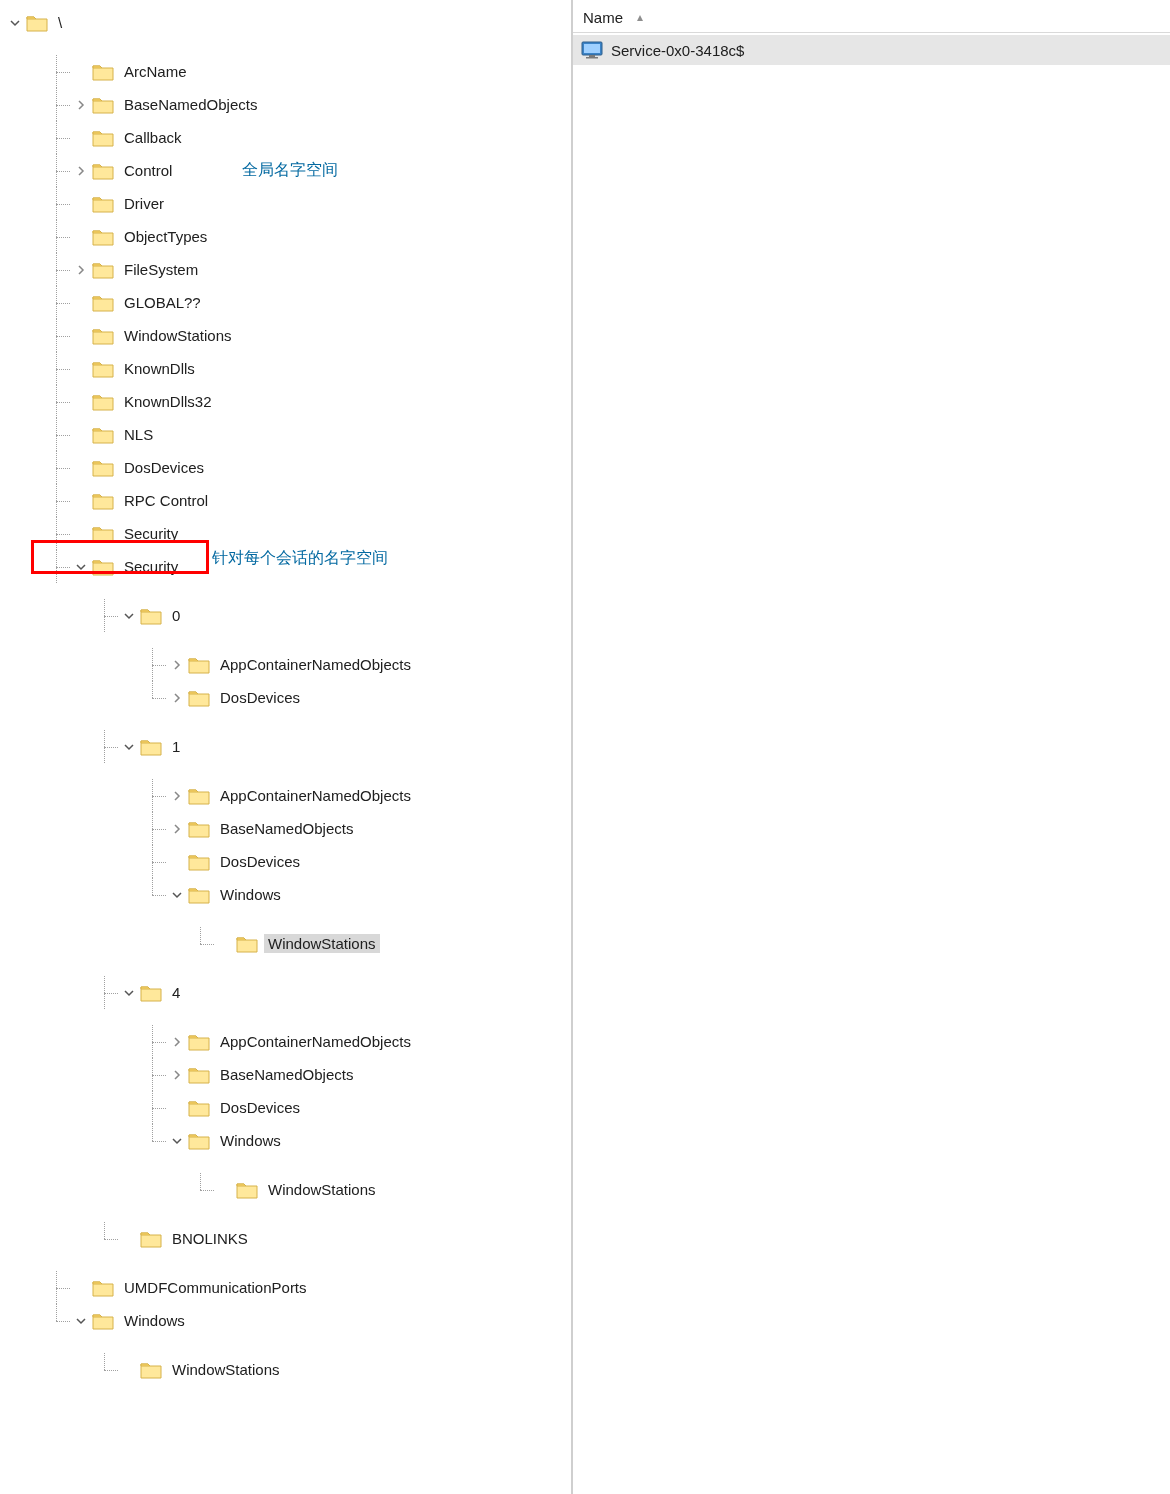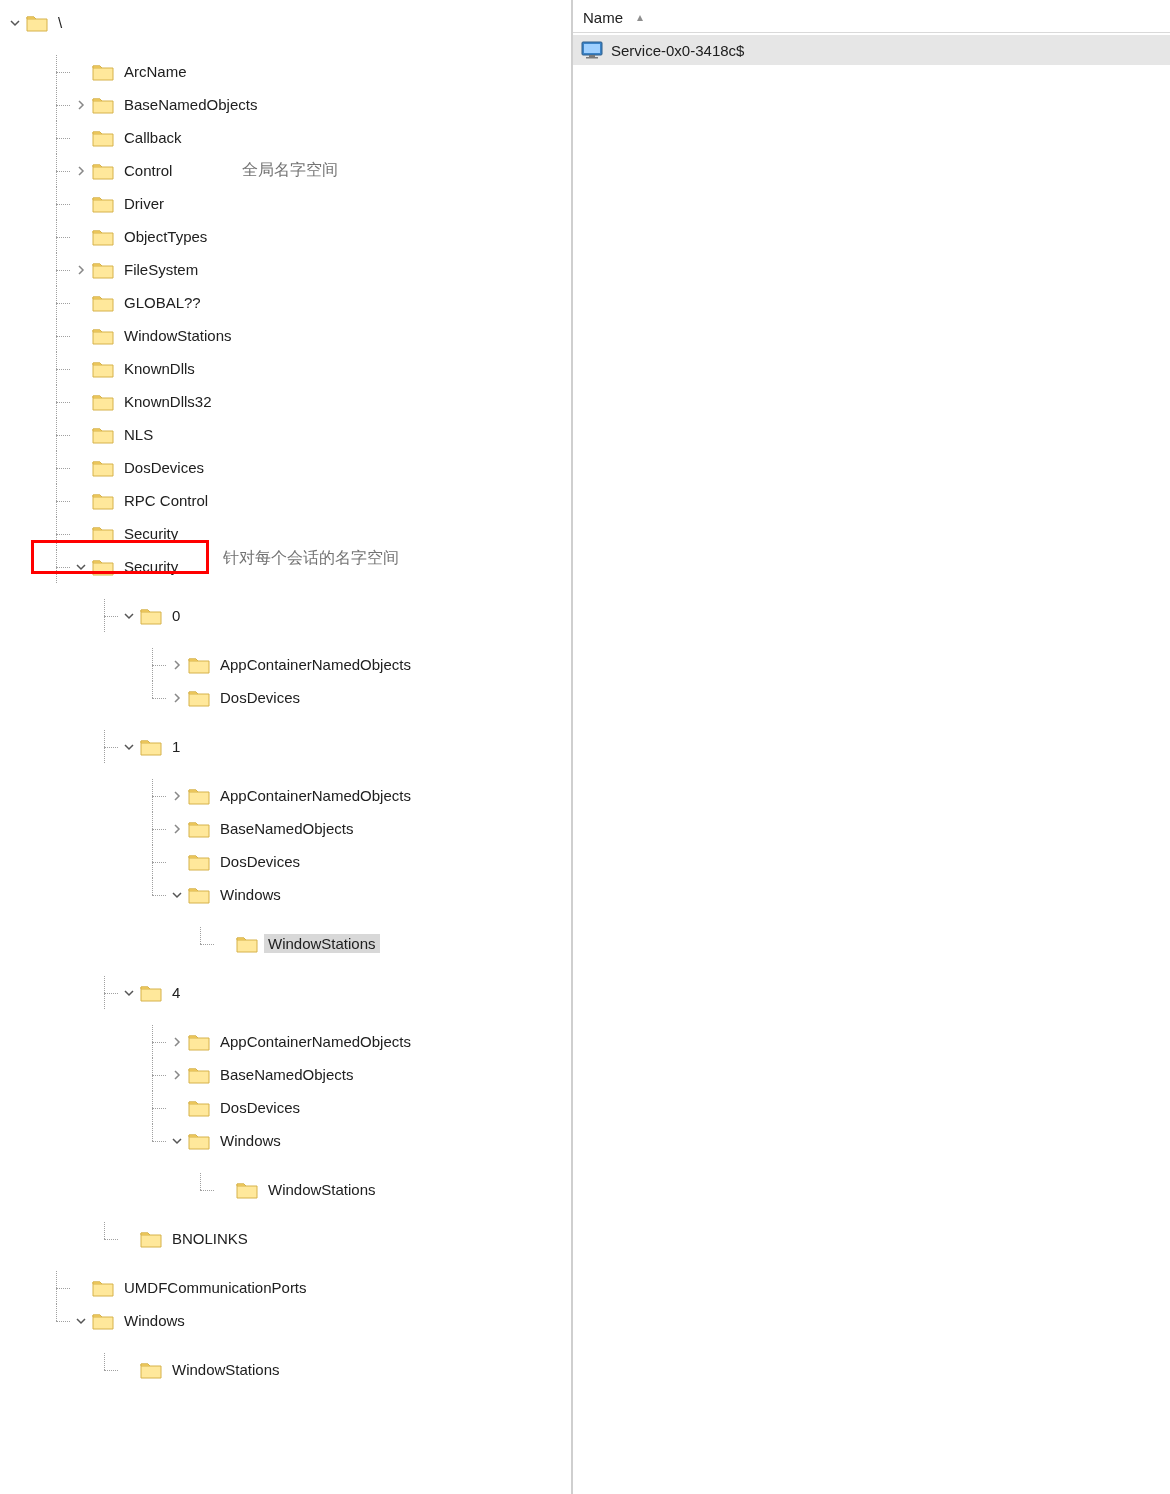--- a/index.html
+++ b/index.html
@@ -107,21 +107,21 @@
   .label{
     padding:1px 4px;
   }
   .label.selected{background:#d8d8d8;}
   .monitor{
     width:22px;height:18px;flex:0 0 22px;margin-right:4px;
   }
   
   .anno{
     position:absolute;
-    color:#737373;
+    color:#0369a1;
     font-size:16px;
     font-family:"Microsoft YaHei","Segoe UI",sans-serif;
     pointer-events:none;
   }
   .anno-box{
     position:absolute;
     border:3px solid #ff0000;
     pointer-events:none;
     box-sizing:border-box;
   }
@@ -609,21 +609,21 @@
                 </li>
               </ul>
             </li>
           </ul>
         </li>
       </ul>
 
     <div class="anno" style="left:242px;top:160px;">全局名字空间</div>
 
     <div class="anno-box" style="left:31px;top:540px;width:178px;height:34px;"></div>
-    <div class="anno" style="left:223px;top:548px;">针对每个会话的名字空间</div>
+    <div class="anno" style="left:212px;top:548px;">针对每个会话的名字空间</div>
   </div>
 
   <div class="pane-right">
     <div class="rp-header">
       <div class="rp-header-col">
         <span>Name</span>
         <span class="sort-caret">▴</span>
       </div>
     </div>
     <div class="rp-list" id="rp-list">

